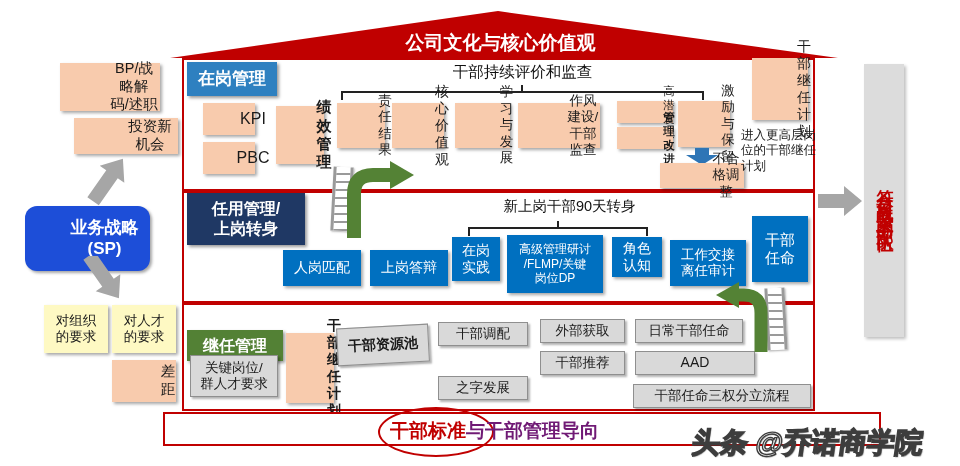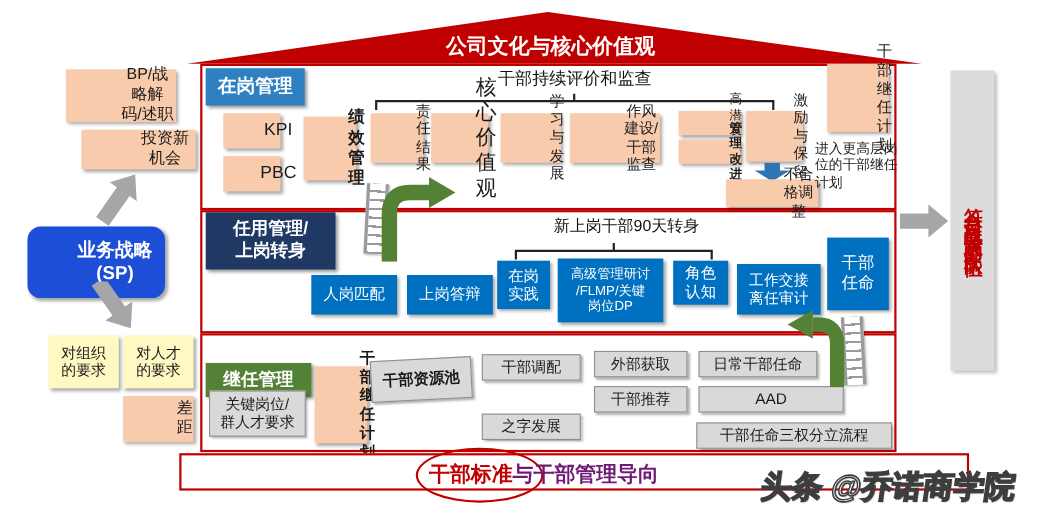--- a/index.html
+++ b/index.html
@@ -86,21 +86,21 @@
   <div class="bx orange" style="left:276px;top:106px;width:48px;height:58px;font-size:15px;font-weight:bold;">绩效
 管理</div>
 
   <div class="bx bracket-label" style="left:440px;top:61px;width:165px;height:22px;">干部持续评价和监查</div>
   <svg class="abs" style="left:340px;top:85px;" width="366" height="16" viewBox="0 0 366 16">
     <path d="M2,15 L2,7 L363,7 L363,15 M182,7 L182,0" fill="none" stroke="#222" stroke-width="2"></path>
   </svg>
 
   <div class="bx orange" style="left:337px;top:103px;width:48px;height:45px;font-size:13.5px;">责任
 结果</div>
-  <div class="bx orange" style="left:392px;top:103px;width:52px;height:45px;font-size:19px;">核心价
+  <div class="bx orange" style="left:392px;top:103px;width:52px;height:45px;font-size:14px;">核心价
 值观</div>
   <div class="bx orange" style="left:455px;top:103px;width:55px;height:45px;font-size:13.5px;">学习与
 发展</div>
   <div class="bx orange" style="left:518px;top:103px;width:82px;height:45px;font-size:13.5px;text-align:center;">作风建设/
 干部监查</div>
   <div class="bx orange" style="left:617px;top:101px;width:56px;height:22px;font-size:11.5px;">高潜发展</div>
   <div class="bx orange" style="left:617px;top:127px;width:56px;height:22px;font-size:11.5px;font-weight:bold;">管理改进</div>
   <div class="bx orange" style="left:678px;top:101px;width:52px;height:46px;font-size:13.5px;">激励与
 保留</div>
 
@@ -157,21 +157,21 @@
 计划</div>
   <div class="bx grayb" style="left:337px;top:326px;width:92px;height:38px;font-size:14px;font-weight:bold;transform:rotate(-3deg);">干部资源池</div>
 
   <div class="bx grayb" style="left:438px;top:322px;width:90px;height:24px;font-size:13.5px;">干部调配</div>
   <div class="bx grayb" style="left:438px;top:376px;width:90px;height:24px;font-size:13.5px;">之字发展</div>
 
   <div class="bx grayb" style="left:540px;top:319px;width:85px;height:24px;font-size:13.5px;">外部获取</div>
   <div class="bx grayb" style="left:540px;top:351px;width:85px;height:24px;font-size:13.5px;">干部推荐</div>
 
   <div class="bx grayb" style="left:635px;top:319px;width:108px;height:24px;font-size:13.5px;">日常干部任命</div>
-  <div class="bx grayb" style="left:635px;top:351px;width:132px;height:24px;font-size:14px;">AAD</div>
+  <div class="bx grayb" style="left:635px;top:351px;width:120px;height:24px;font-size:14px;">AAD</div>
   <div class="bx grayb" style="left:633px;top:384px;width:178px;height:24px;font-size:13.5px;">干部任命三权分立流程</div>
 
   <div class="abs" style="left:163px;top:412px;width:718px;height:34px;border:2.5px solid #c00000;box-sizing:border-box;background:#fff;"></div>
   <div class="ellipse" style="left:378px;top:407px;width:112px;height:46px;"></div>
   <div class="abs" style="left:390px;top:418px;display:flex;font-size:19px;font-weight:bold;z-index:7;white-space:nowrap;">
     <span style="color:#c00000;">干部标准</span>
       <span style="color:#701a75;text-align:center;">与干部管理导向</span>
   </div>
 
   <svg class="abs" style="left:818px;top:186px;" width="46" height="30" viewBox="0 0 46 30">

